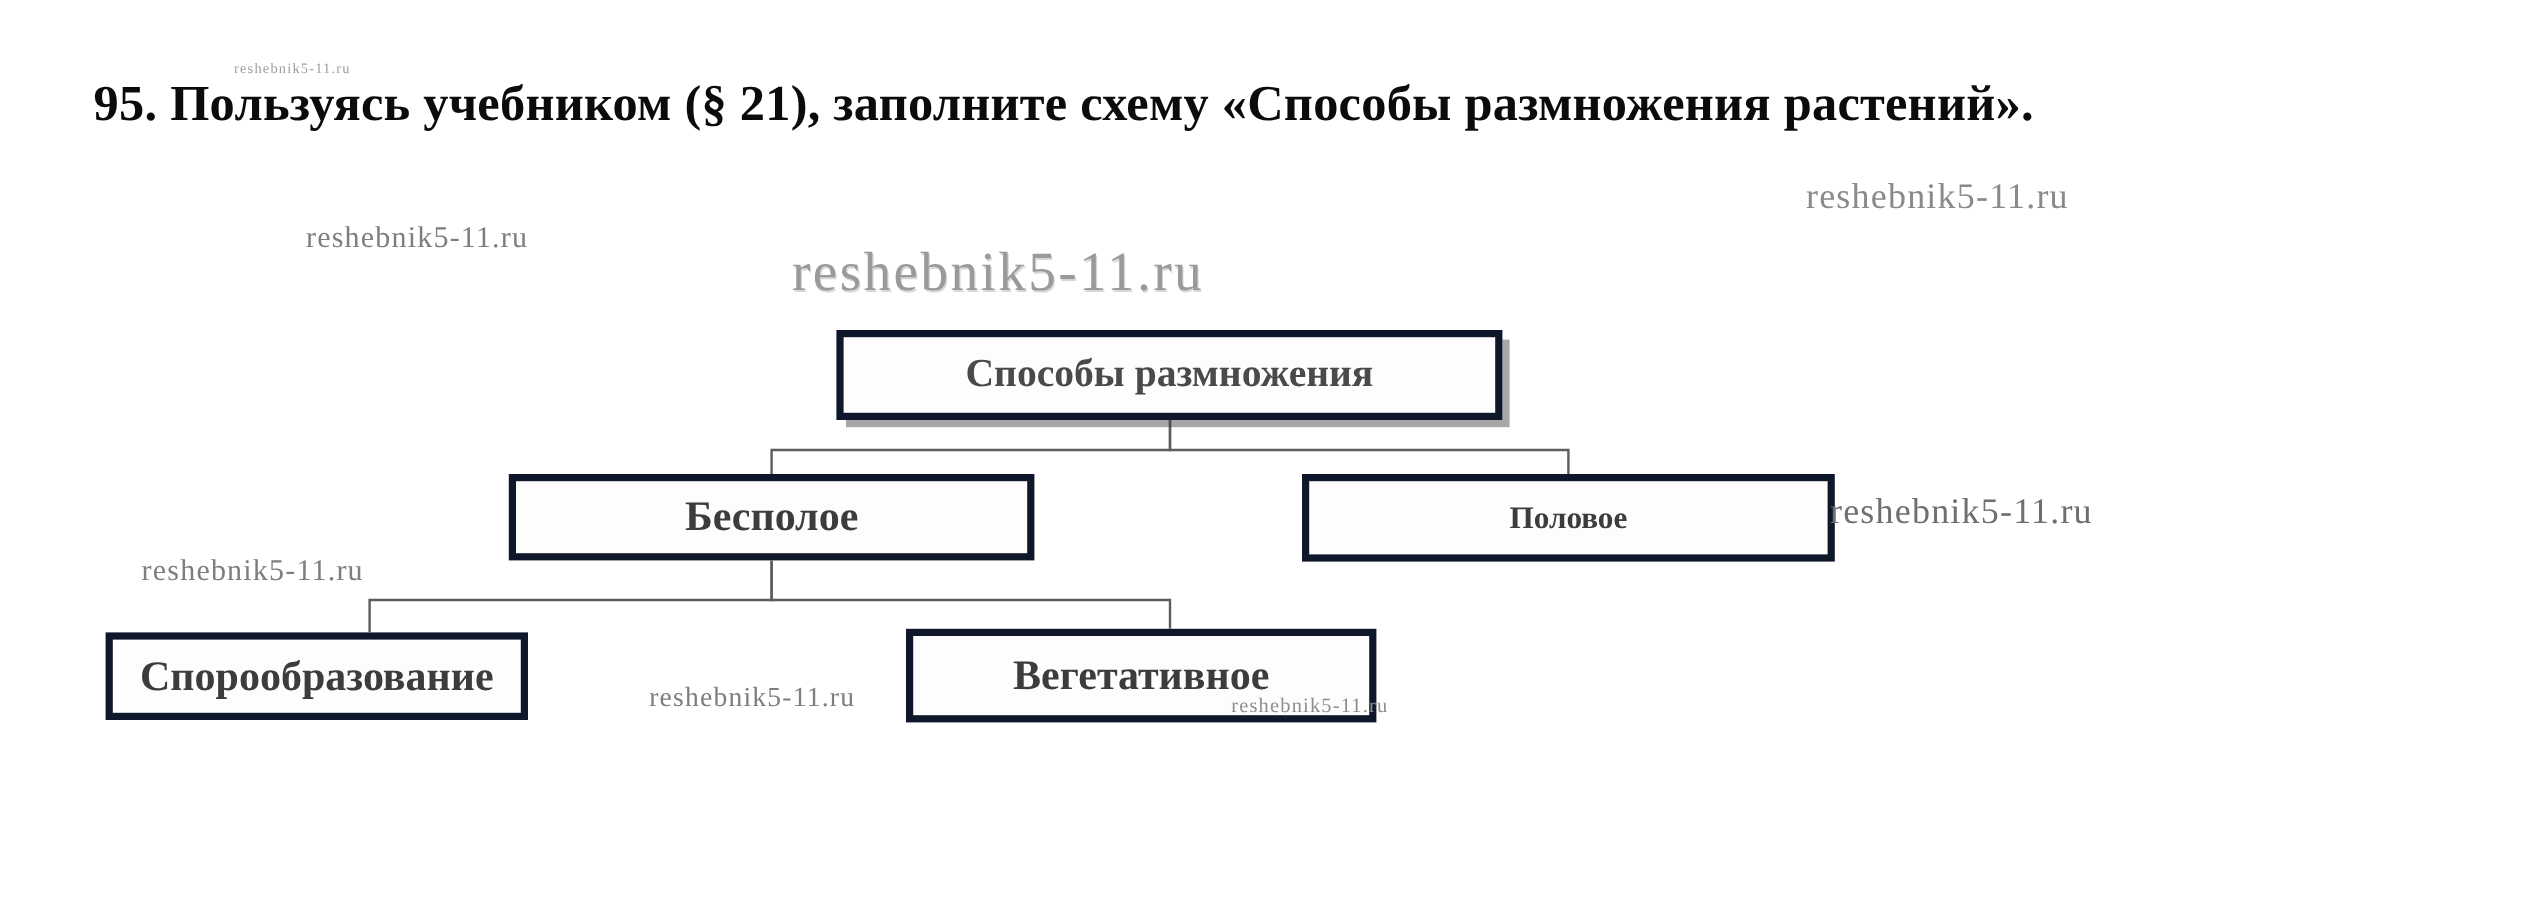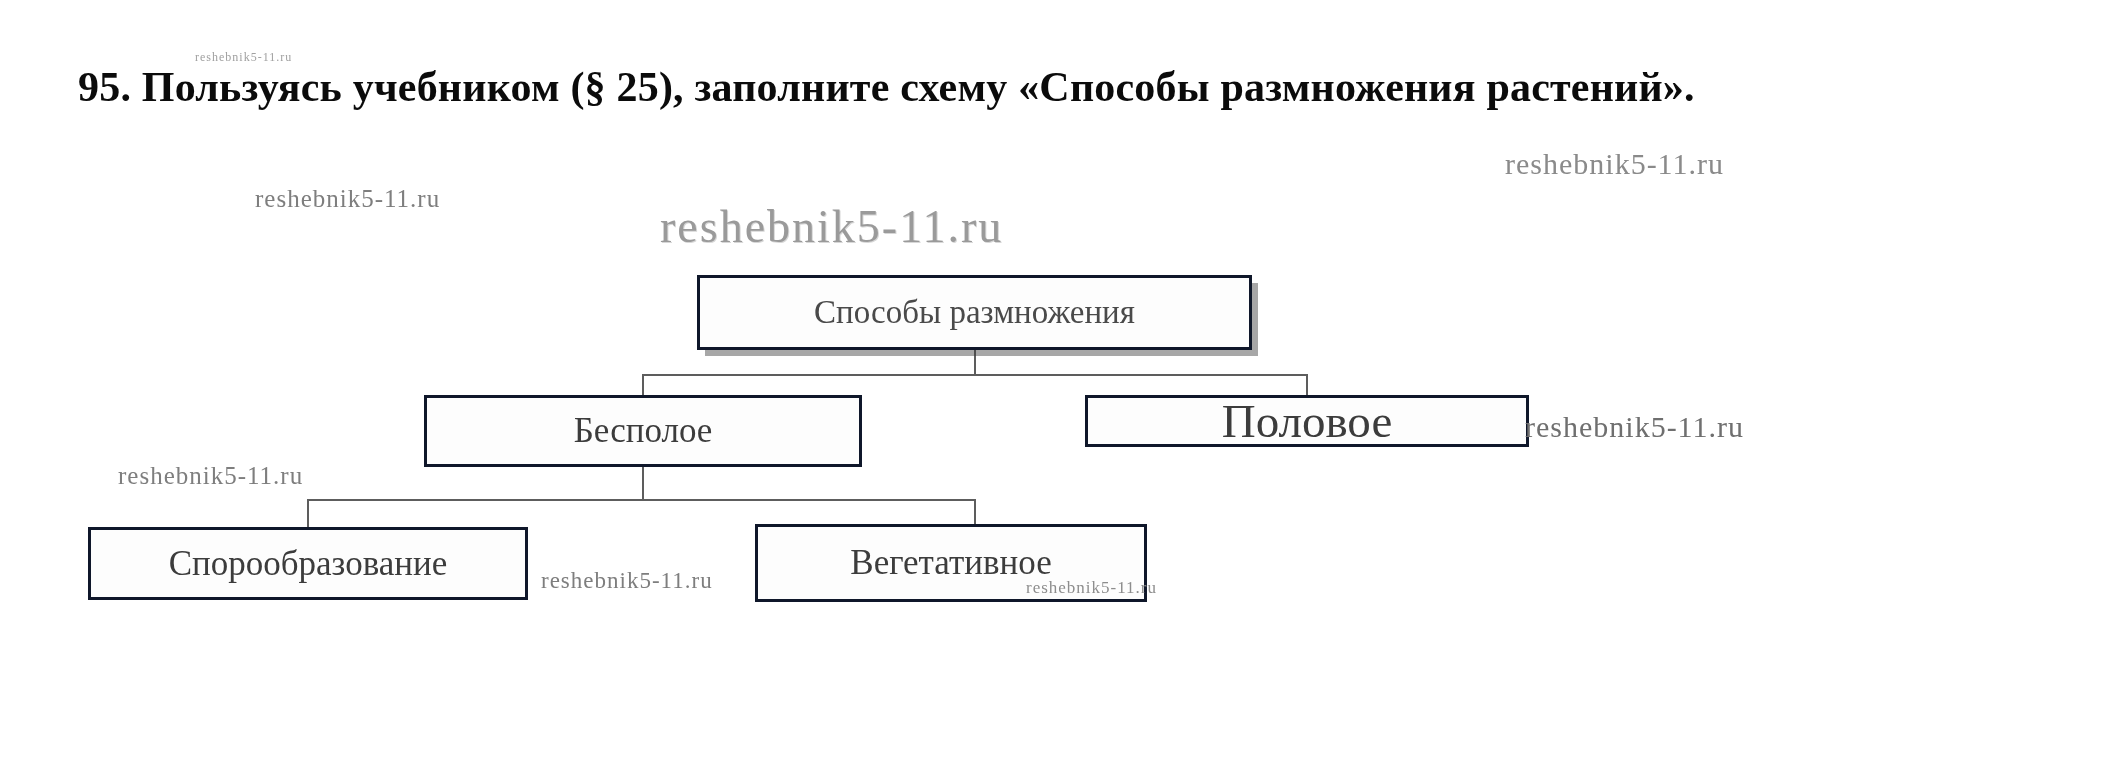--- a/index.html
+++ b/index.html
@@ -41,28 +41,28 @@
     position: absolute;
     left: 0;
     top: 0;
     width: 2111px;
     height: 762px;
   }
 
   .node {
     position: absolute;
     box-sizing: border-box;
-    border: 3px solid #0f172a;
+    border: 6px solid #0f172a;
     background: #fdfdfd;
     display: flex;
     align-items: center;
     justify-content: center;
     color: #434343;
     font-family: "Liberation Serif", serif;
-    font-weight: normal;
+    font-weight: bold;
     text-align: center;
     white-space: nowrap;
   }
 
   .node-root {
     left: 697px;
     top: 275px;
     width: 555px;
     height: 75px;
     font-size: 33px;
@@ -77,29 +77,29 @@
     height: 72px;
     font-size: 35px;
     color: #3c3c3c;
     text-align: center;
   }
 
   .node-sexual {
     left: 1085px;
     top: 395px;
     width: 444px;
-    height: 52px;
-    font-size: 47px;
+    height: 73px;
+    font-size: 26px;
     color: #3c3c3c;
   }
 
   .node-spore {
     left: 88px;
     top: 527px;
-    width: 440px;
+    width: 352px;
     height: 73px;
     font-size: 35px;
     color: #3c3c3c;
   }
 
   .node-vegetative {
     left: 755px;
     top: 524px;
     width: 392px;
     height: 78px;
@@ -175,21 +175,21 @@
     top: 50px;
     font-size: 12px;
     color: #a0a0a0;
   }
 </style>
 </head>
 <body>
 
 <div id="page">
 
-  <div class="task-heading">95. Пользуясь учебником (§ 25), заполните схему «Способы размножения растений».</div>
+  <div class="task-heading">95. Пользуясь учебником (§ 21), заполните схему «Способы размножения растений».</div>
 
   <div class="diagram">
 
     <svg class="connectors" viewBox="0 0 2111 762" width="2111" height="762">
 
       <polyline points="975,350 975,375 643,375 643,395" fill="none" stroke="#5d5d5d" stroke-width="2"></polyline>
 
       <polyline points="975,350 975,375 1307,375 1307,395" fill="none" stroke="#5d5d5d" stroke-width="2"></polyline>
 
       <polyline points="643,467 643,500 308,500 308,527" fill="none" stroke="#5d5d5d" stroke-width="2"></polyline>

